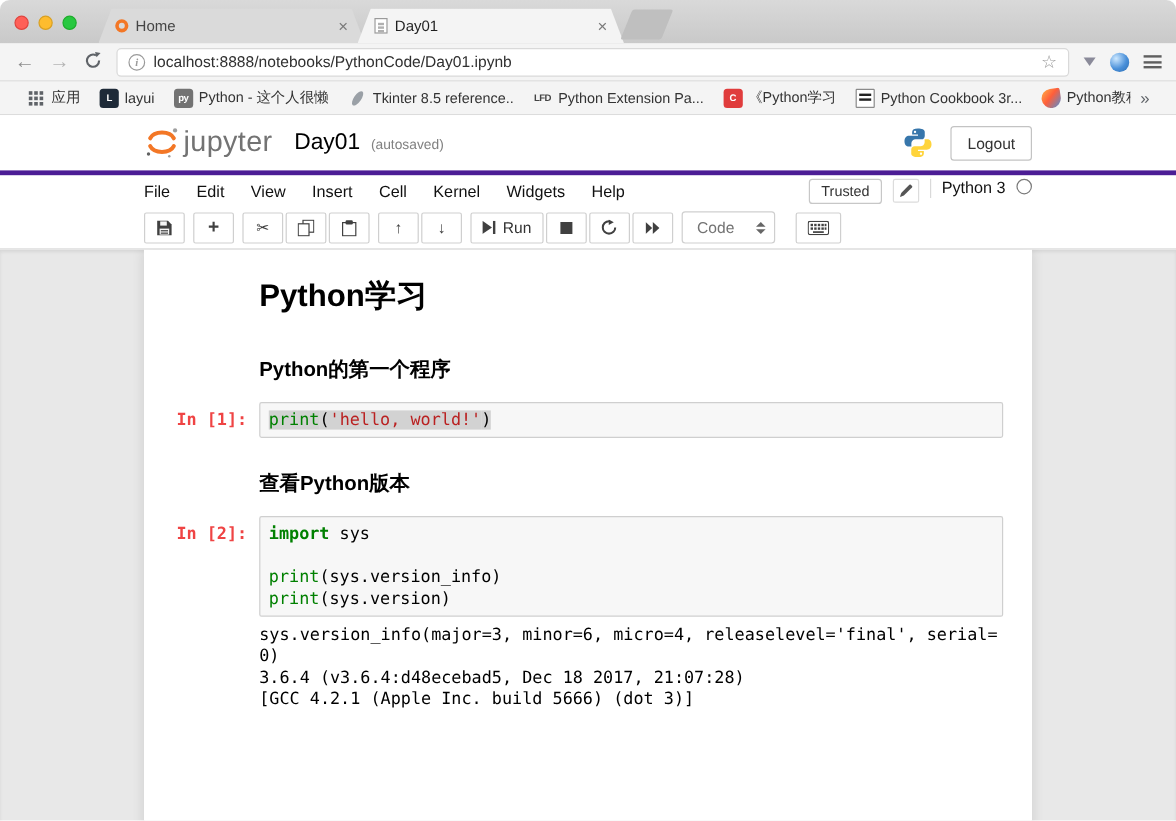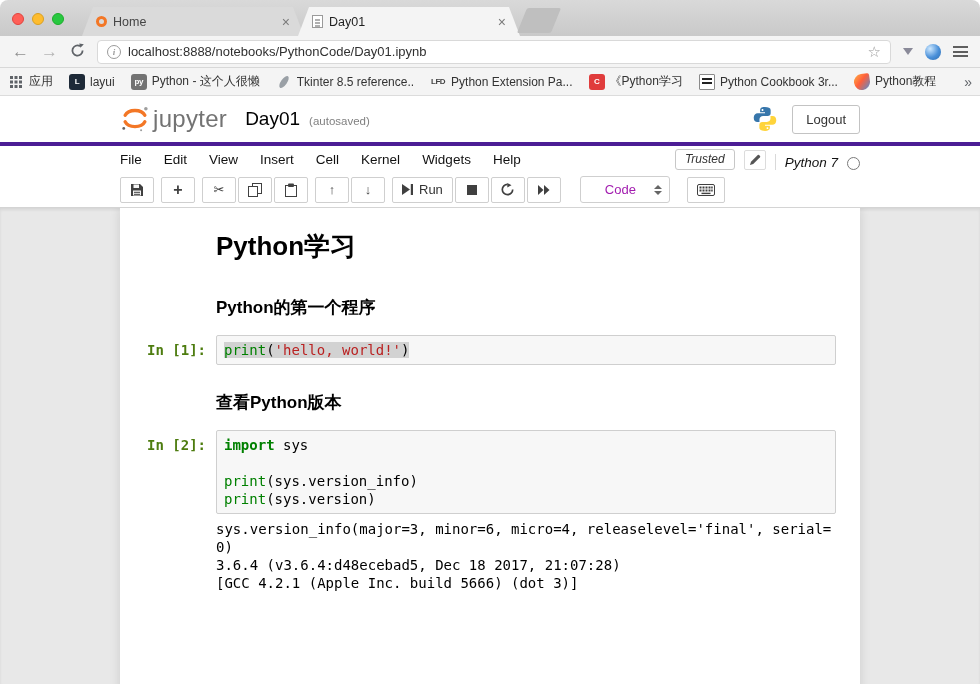--- a/index.html
+++ b/index.html
@@ -35,21 +35,21 @@
   .info-ico { width:14px; height:14px; border:1px solid #9a9a9a; border-radius:50%; color:#9a9a9a; font-size:9px; font-style:italic; font-weight:bold;
               display:flex; align-items:center; justify-content:center; flex:none; font-family:"Liberation Serif",serif; }
   .url-text { font-size:13px; color:#303030; flex:1; white-space:nowrap; overflow:hidden; }
   .star { color:#9a9a9a; font-size:15px; }
   .dl-arrow { width:0; height:0; border-left:5px solid transparent; border-right:5px solid transparent; border-top:7px solid #8a8a99; }
   .globe { width:16px; height:16px; border-radius:50%; background:radial-gradient(circle at 32% 30%, #cde8ff, #4a90d9 55%, #2a6bb0); }
   .hamburger { display:flex; flex-direction:column; gap:2.5px; }
   .hamburger i { width:15px; height:2px; background:#5f5f5f; }
 
   
-  .bmbar { height:28px; background:#f4f4f4; border-bottom:1px solid #dcdcdc; display:flex; align-items:center; padding:0 8px; }
+  .bmbar { height:28px; background:#f4f4f4; border-bottom:1px solid #dcdcdc; display:flex; align-items:center; padding:0 22px; }
   .bm-items { display:flex; align-items:center; gap:16px; flex:1; overflow:hidden; }
   .bm-item { display:flex; align-items:center; gap:5px; white-space:nowrap; font-size:12px; color:#333; }
   .bm-ico { width:16px; height:16px; flex:none; border-radius:3px; display:flex; align-items:center; justify-content:center; font-weight:bold; }
   .bm-ico.letter { font-size:8px; letter-spacing:-0.5px; }
   .apps-grid { position:relative; }
   .apps-grid::before { content:""; position:absolute; left:2px; top:2px; width:3px; height:3px; background:#5f6368;
       box-shadow:4.5px 0 #5f6368, 9px 0 #5f6368, 0 4.5px #5f6368, 4.5px 4.5px #5f6368, 9px 4.5px #5f6368, 0 9px #5f6368, 4.5px 9px #5f6368, 9px 9px #5f6368; }
   .feather-gray { position:relative; }
   .feather-gray::before { content:""; position:absolute; left:5px; top:1px; width:6px; height:14px; background:#9aa0a6; border-radius:50%; transform:rotate(35deg); }
   .book { background:#fff; border:1px solid #8a8a8a; position:relative; border-radius:1px; }
@@ -66,52 +66,52 @@
   .autosave { font-size:11.5px; color:#818181; margin-left:9px; position:relative; top:2px; }
   .hdr-right { margin-left:auto; display:flex; align-items:center; gap:14px; }
   .logout { background:#fff; border:1px solid #c3c3c3; border-radius:3px; padding:6px 13px; font-size:13px; color:#333; font-family:inherit; }
 
   
   .jp-menubar { height:30px; background:#fff; border-top:4px solid #4c1d95; }
   .jp-menubar .inner { justify-content:flex-start; }
   .menu-list { display:flex; align-items:center; }
   .menu-item { font-size:13.5px; color:#111; padding:0 11px; }
   .menu-item:first-child { padding-left:0; }
-  .menu-right { margin-left:auto; display:flex; align-items:flex-end; gap:9px;font-style:italic; }
+  .menu-right { margin-left:auto; display:flex; align-items:flex-start; gap:9px; }
   .trusted { font-size:12px; color:#333; border:1px solid #c7c7c7; border-radius:3px; padding:2.5px 9px; background:#fff; }
   .editbox { display:flex; align-items:center; justify-content:center; width:22px; height:20px; border:1px solid #dcdcdc; border-radius:2px; background:#fff; }
   .vsep { width:1px; height:16px; background:#d9d9d9; }
   .kernel-name { font-size:13.5px; color:#111; }
   .kernel-ind { width:13px; height:13px; border:1.6px solid #7a7a7a; border-radius:50%; }
 
   
   .jp-toolbar { height:36px; background:#fff; border-bottom:1px solid #d4d4d4; }
   .jp-toolbar .inner { gap:7px; }
   .tb-group { display:flex; gap:2px; }
   .tb-btn { height:26px; min-width:34px; background:#fff; border:1px solid #cfcfcf; border-radius:2px; display:flex; align-items:center; justify-content:center;
             padding:0 9px; font-size:13px; color:#333; gap:6px; font-family:inherit; }
   .glyph { font-size:13px; color:#404040; line-height:1; }
   .glyph.plus { font-size:16px; font-weight:bold; }
   .glyph.arr { font-weight:bold; }
   .stop-sq { width:10px; height:10px; background:#404040; display:inline-block; }
-  .tb-select { height:27px; border:1px solid #cfcfcf; border-radius:3px; background:#fff; display:flex; align-items:center; padding:0 7px 0 24px; gap:18px; font-size:13px; color:#a21caf;margin-left:12px; }
+  .tb-select { height:27px; border:1px solid #cfcfcf; border-radius:3px; background:#fff; display:flex; align-items:center; padding:0 7px 0 12px; gap:18px; font-size:13px; color:#737373; }
   .sel-arrows { display:flex; flex-direction:column; gap:2px; }
   .sel-arrows i { width:0; height:0; border-left:4px solid transparent; border-right:4px solid transparent; display:block; }
   .sel-arrows .a-up { border-bottom:4.5px solid #666; }
   .sel-arrows .a-dn { border-top:4.5px solid #666; }
   .tb-btn.kb { margin-left:10px; }
 
   
   .jp-body { height:476px; background:#e8e8e8; overflow:hidden; box-shadow:inset 0 2px 3px rgba(0,0,0,0.08); }
   .nb-page { width:740px; margin:0 auto; min-height:486px; background:#fff; padding:8px 24px 0 8px; box-shadow:0 0 10px rgba(0,0,0,0.12); }
   .cell { padding:5px 0; }
   .crow { display:flex; align-items:flex-start; }
   .md-cell { display:flex; }
   .prompt { width:88px; flex:none; font-family:"DejaVu Sans Mono","Liberation Mono",monospace; font-size:14px; font-weight:bold;
-            color:#4d7c0f; text-align:right; padding:6px 10px 0 0; line-height:18px; }
+            color:#ef4444; text-align:right; padding:6px 10px 0 0; line-height:18px; }
   .md { flex:1; color:#000; }
   .md h1 { font-size:26px; font-weight:bold; margin:8px 0 6px; }
   .md h2 { font-size:21px; font-weight:bold; margin:10px 0 6px; }
   .md h3 { font-size:17px; font-weight:bold; margin:16px 0 6px; }
   .input-area { flex:1; border:1px solid #cfcfcf; border-radius:2px; background:#f7f7f7; padding:5px 7px; }
   pre.cm { font-family:"DejaVu Sans Mono","Liberation Mono",monospace; font-size:14px; line-height:18px; color:#000; white-space:pre-wrap; word-break:break-all; }
   .cm-line { min-height:18px; }
   .hl-line > span { background:#d2d2d2; }
   .tk-kw { color:#008000; font-weight:bold; }
   .tk-fn { color:#008000; }
@@ -245,21 +245,21 @@
           <div class="menu-item">Help</div>
         </div>
       <div class="menu-right">
         <span class="trusted">Trusted</span>
         <span class="editbox">
           <svg width="12" height="12" viewBox="0 0 13 13">
               <path d="M1 12 l1.2-3.6 L9.5 1.1 a1 1 0 0 1 1.4 0 l1 1 a1 1 0 0 1 0 1.4 L4.6 10.8 Z" fill="#555"></path>
             </svg>
         </span>
         <span class="vsep"></span>
-        <span class="kernel-name">Python 7</span>
+        <span class="kernel-name">Python 3</span>
         <span class="kernel-ind"></span>
       </div>
     </div>
   </div>
 
   <div class="jp-toolbar">
     <div class="inner">
       <button class="tb-btn">
         <svg width="14" height="14" viewBox="0 0 14 14">
           <path d="M1 1 H10 L13 4 V13 H1 Z" fill="#404040"></path>

